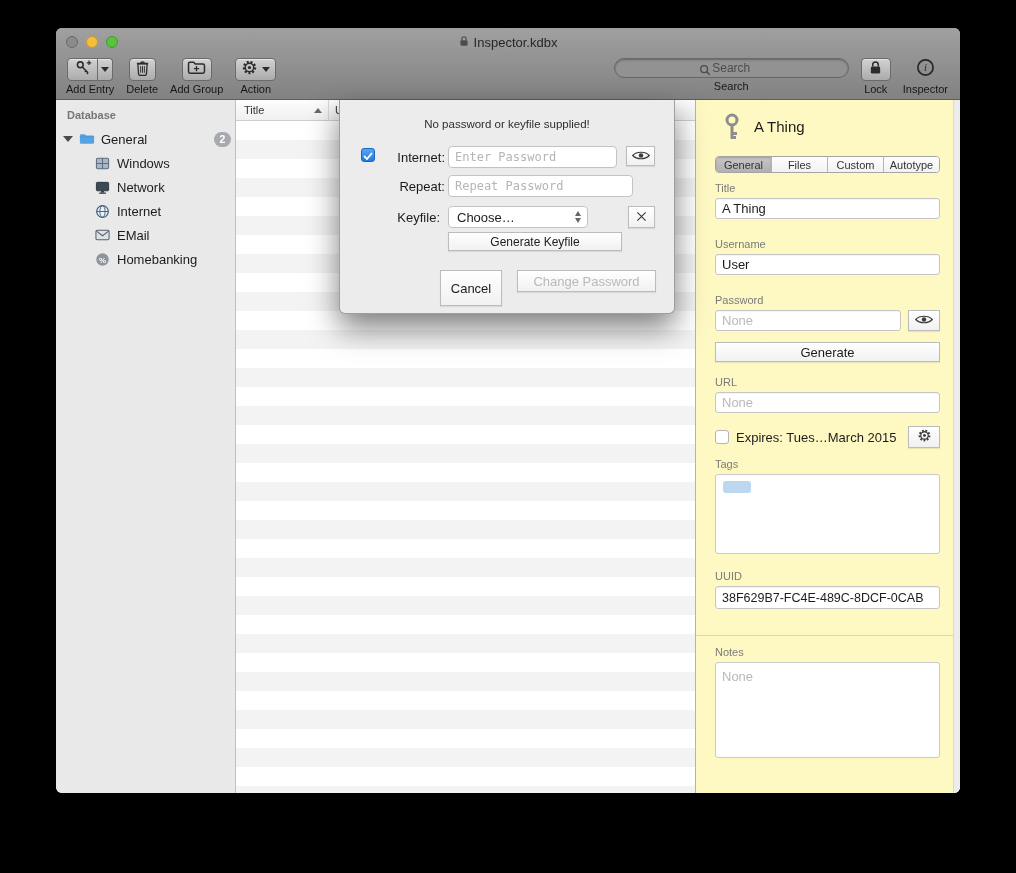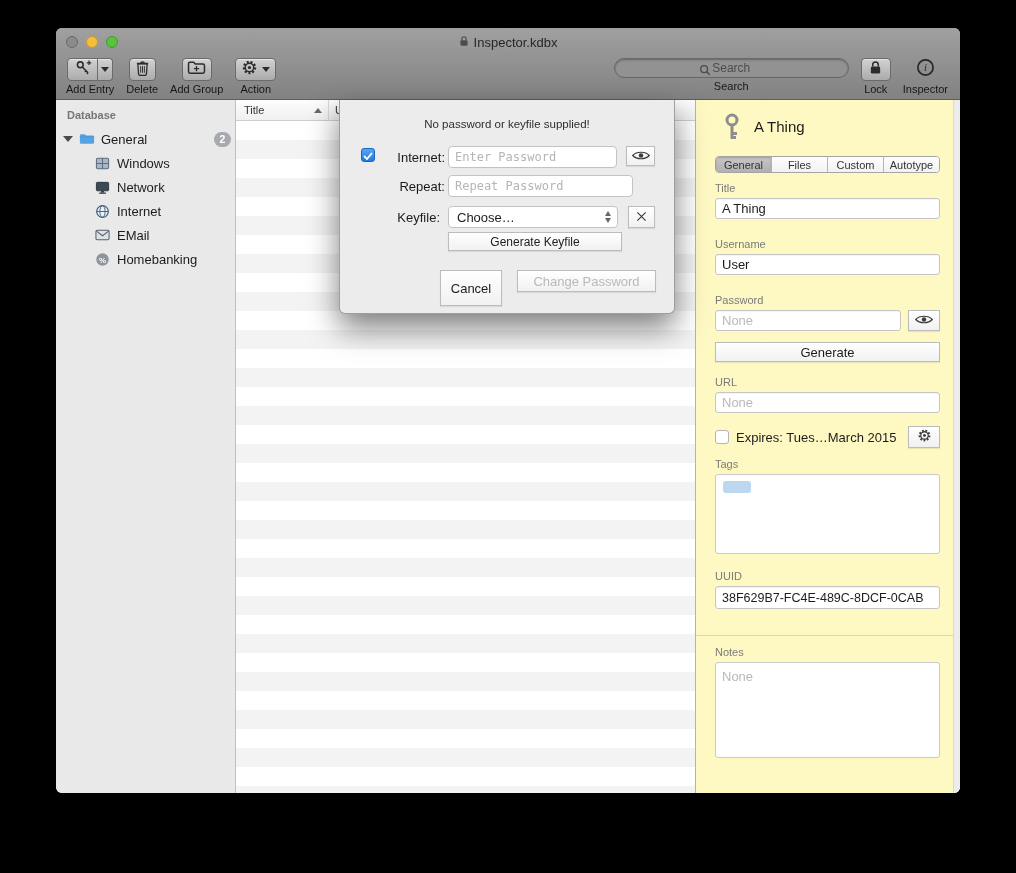--- a/index.html
+++ b/index.html
@@ -414,21 +414,21 @@
                 <path d="M1 7 C6 1.2 18 1.2 23 7 C18 12.8 6 12.8 1 7 Z" fill="none" stroke="#3d3d3d" stroke-width="1.6"></path>
                 <circle cx="12" cy="7" r="3" fill="#3d3d3d"></circle>
               </svg>
           </span>
         </div>
 
         <div class="dlg-label" style="left:38px; top:79px;">Repeat:</div>
         <input class="dfield" style="left: 108px; top: 75px; width: 185px;" placeholder="Repeat Password">
 
         <div class="dlg-label" style="left:33px; top:110px;">Keyfile:</div>
-        <div class="popup" style="left:108px; top:106px; width:170px;">
+        <div class="popup" style="left:108px; top:106px; width:140px;">
           <span>Choose…</span>
           <div class="stepper">
             <div class="tri-up"></div>
               <div class="tri-dn"></div>
           </div>
         </div>
         <div class="wbtn abs" style="left:288px; top:106px; width:27px; height:22px;">
           <span>
             <svg width="11" height="11" viewBox="0 0 12 12">
                 <path d="M1.5 1.5 L10.5 10.5 M10.5 1.5 L1.5 10.5" stroke="#3d3d3d" stroke-width="1.3"></path>

